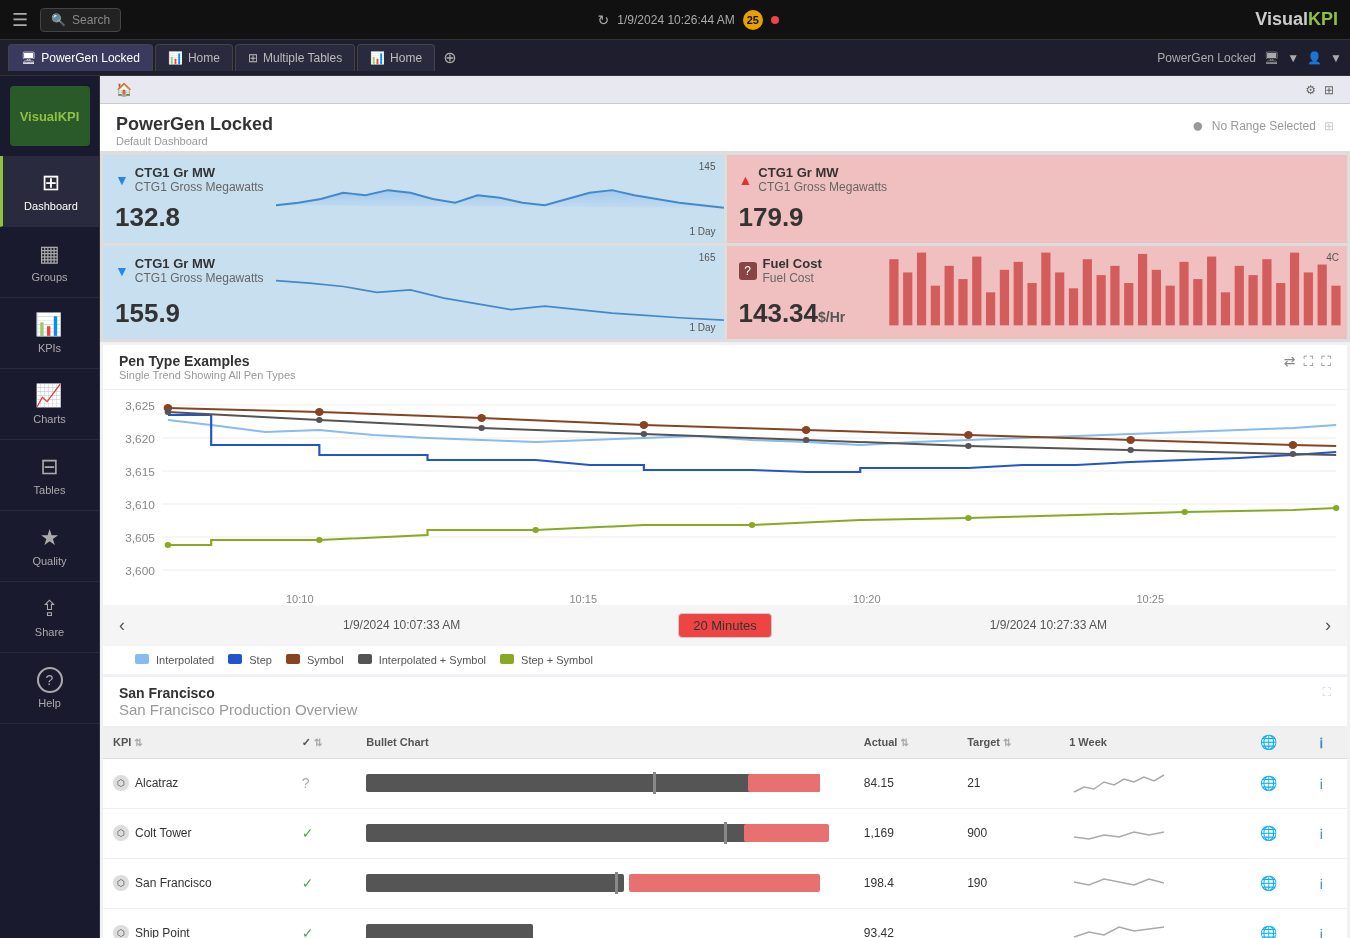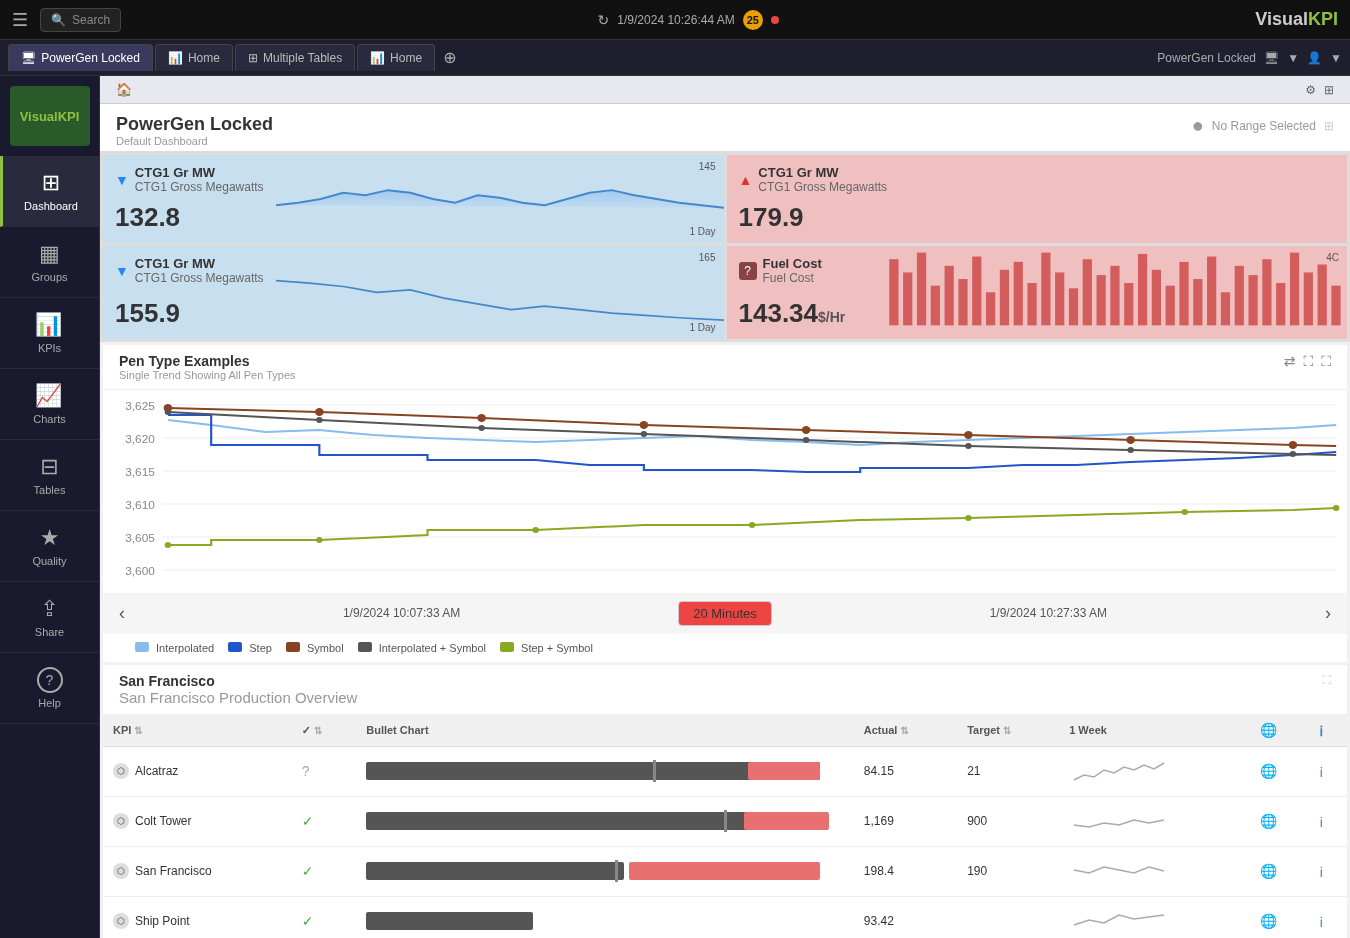--- a/index.html
+++ b/index.html
@@ -525,20 +525,26 @@
           <circle cx="60" cy="155" r="3" fill="#88aa22"></circle>
           <circle cx="200" cy="150" r="3" fill="#88aa22"></circle>
           <circle cx="400" cy="140" r="3" fill="#88aa22"></circle>
           <circle cx="600" cy="135" r="3" fill="#88aa22"></circle>
           <circle cx="800" cy="128" r="3" fill="#88aa22"></circle>
           <circle cx="1000" cy="122" r="3" fill="#88aa22"></circle>
           <circle cx="1140" cy="118" r="3" fill="#88aa22"></circle>
         </svg>
 
         
+        <div style="display:flex;justify-content:space-around;padding:0 55px 0 55px;font-size:11px;color:#888;">
+          <span>10:10</span>
+          <span>10:15</span>
+          <span>10:20</span>
+          <span>10:25</span>
+        </div>
       </div>
 
       <div class="trend-nav">
         <span class="trend-nav-btn">‹</span>
         <span style="font-size:12px;color:#555;">1/9/2024 10:07:33 AM</span>
         <div class="trend-duration">20 Minutes</div>
         <span style="font-size:12px;color:#555;">1/9/2024 10:27:33 AM</span>
         <span class="trend-nav-btn">›</span>
       </div>
 

